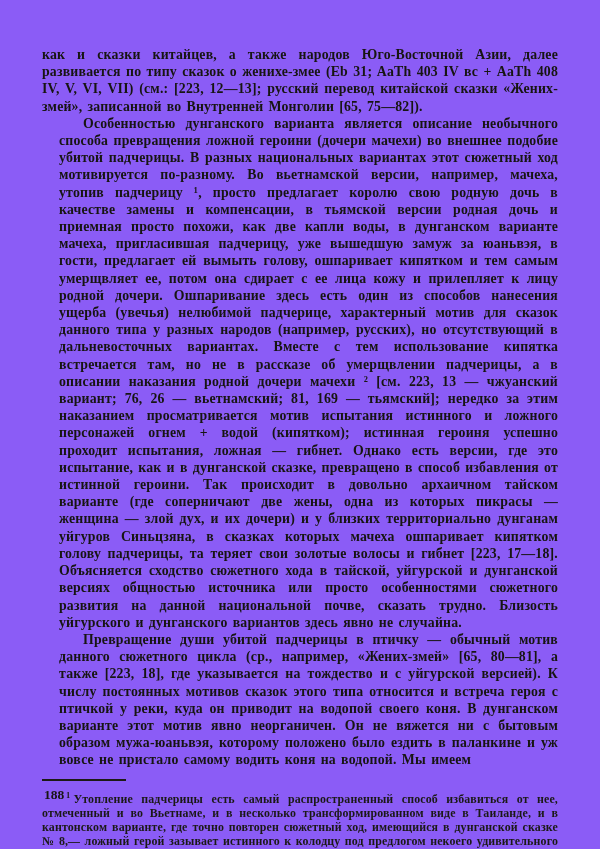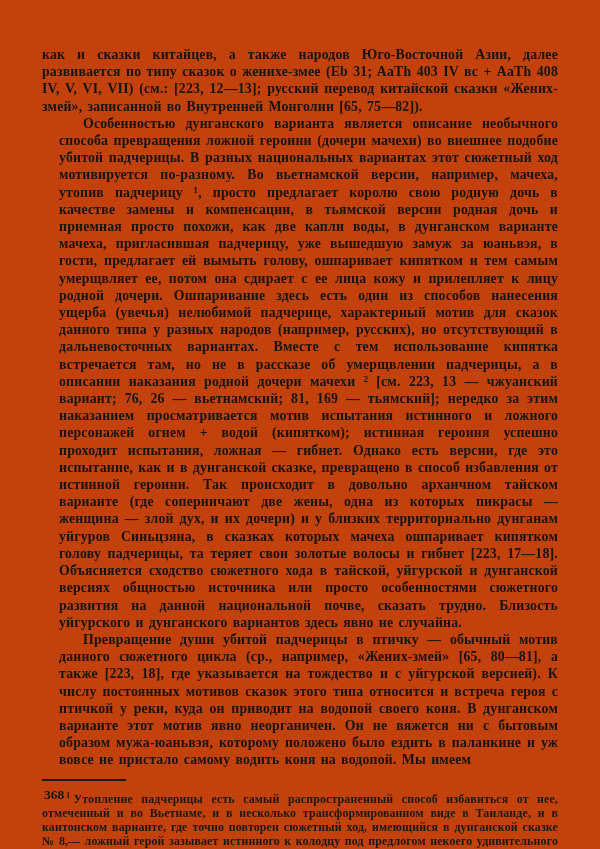--- a/index.html
+++ b/index.html
@@ -5,21 +5,21 @@
   html, body {
     margin: 0;
     padding: 0;
     background: #f6f6f3;
   }
   .book-page {
     position: relative;
     width: 600px;
     height: 849px;
     margin: 0 auto;
-    background: #c2410c;
+    background: #8b5cf6;
     box-sizing: border-box;
     padding: 46px 42px 0 42px;
     overflow: hidden;
   }
   .body-text p.para {
     margin: 0;
     font-family: "Liberation Serif", "DejaVu Serif", serif;
     font-weight: bold;
     font-size: 13.8px;
     line-height: 17.2px;
@@ -75,15 +75,15 @@
     <p class="para indent">Превращение души убитой падчерицы в птичку — обычный мотив данного сюжетного цикла (ср., например, «Жених-змей» [65, 80—81], а также [223, 18], где указывается на тождество и с уйгурской версией). К числу постоянных мотивов сказок этого типа относится и встреча героя с птичкой у реки, куда он приводит на водопой своего коня. В дунганском варианте этот мотив явно неорганичен. Он не вяжется ни с бытовым образом мужа-юаньвэя, которому положено было ездить в паланкине и уж вовсе не пристало самому водить коня на водопой. Мы имеем</p>
   </div>
 
   <div class="footnote-rule"></div>
 
   <div class="footnotes">
     <p class="footnote"><sup>1</sup><span>Утопление падчерицы есть самый распространенный способ избавиться от нее, отмеченный и во Вьетнаме, и в несколько трансформированном виде в Таиланде, и в кантонском варианте, где точно повторен сюжетный ход, имеющийся в дунганской сказке № 8,— ложный герой зазывает истинного к колодцу под предлогом некоего удивительного явления и спихивает его туда [46, 556]. В некоторых китайских вариантах героиню спихивают в яму; колодец кантонской версии есть, видимо, любопытное совмещение ямы с водой.</span></p>
 
   </div>
 
-  <div class="page-number">368</div>
+  <div class="page-number">188</div>
 
 </div>
 
 </body></html>

